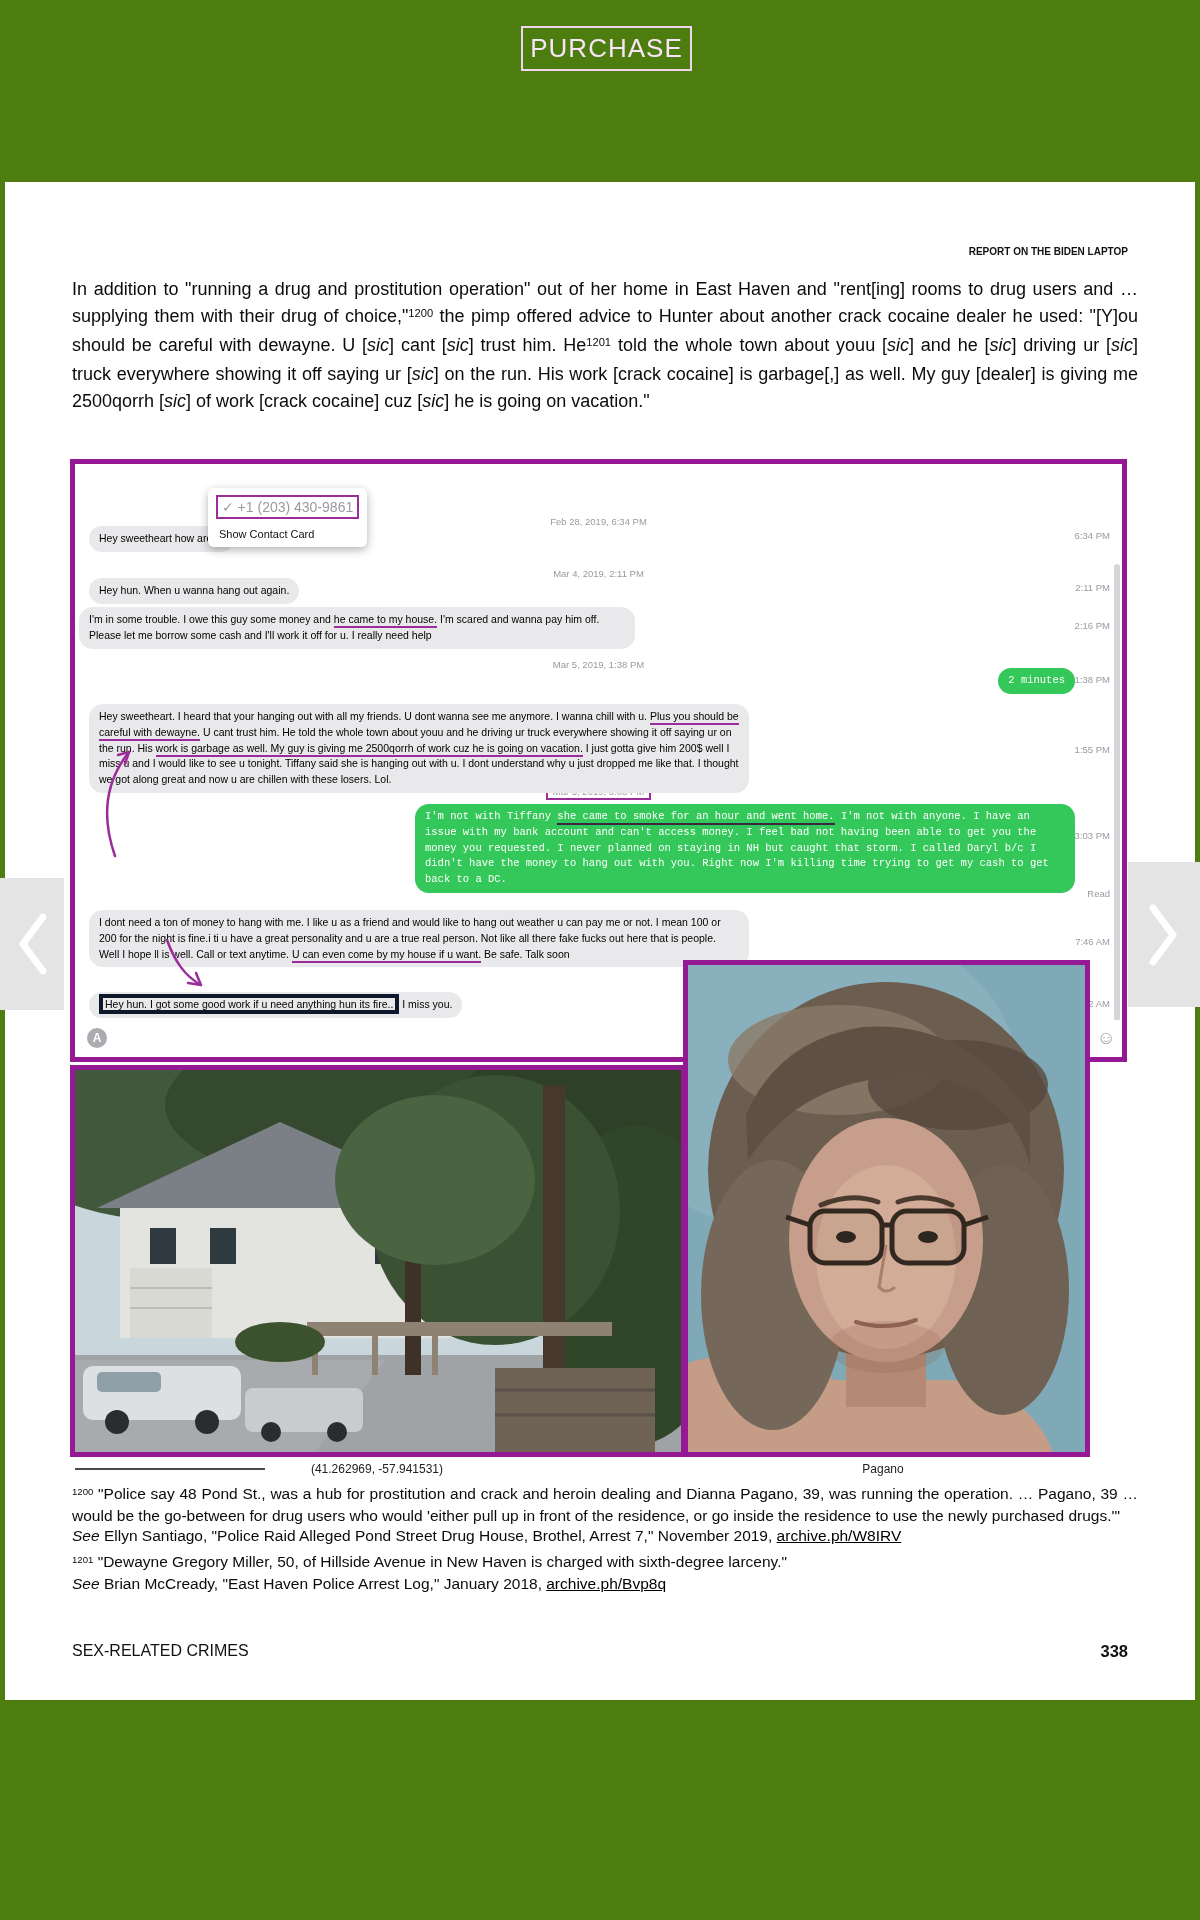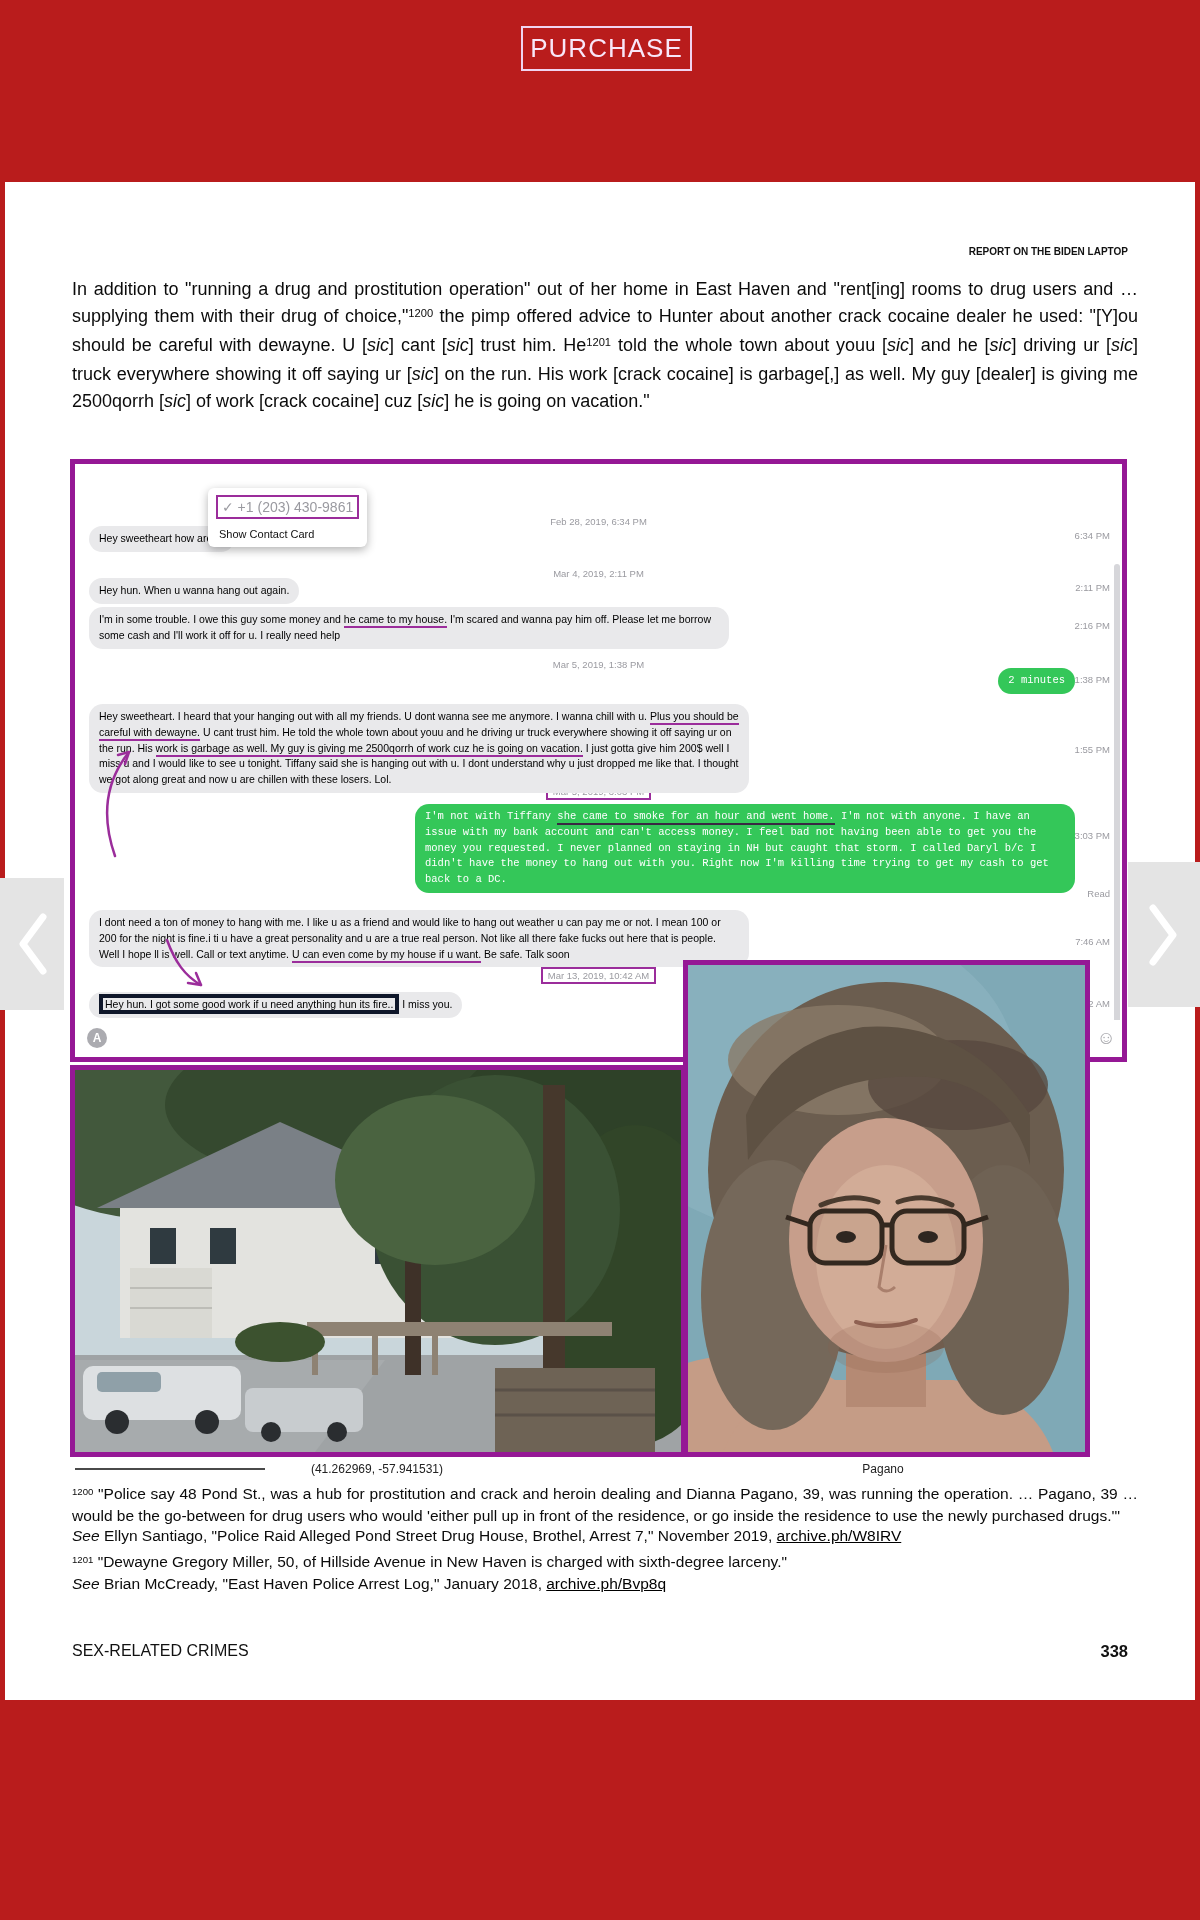--- a/index.html
+++ b/index.html
@@ -1,16 +1,16 @@
 <!DOCTYPE html>
 <html><head>
 <meta charset="utf-8">
 <style>
   html,body{margin:0;padding:0;background:#6b086b;}
-  .canvas{position:relative;width:1200px;height:1920px;background:#b91c1c;overflow:hidden;
+  .canvas{position:relative;width:1200px;height:1920px;background:#4d7c0f;overflow:hidden;
           font-family:"Liberation Sans",sans-serif;}
   .abs{position:absolute;}
   
   .purchase{display:flex;align-items:center;justify-content:center;border:2px solid #F0D4F0;
             color:#F8E6F8;font-size:26px;letter-spacing:1px;cursor:pointer;}
   
   .page{background:#FFFFFF;}
   .rpt-header{font-size:10px;font-weight:bold;color:#111;}
   .body-par{font-size:18px;line-height:27px;text-align:justify;color:#0b0b0b;}
   
@@ -80,25 +80,24 @@
       <div class="popup" style="left:133px;top:24px;">
         <div class="popnum">✓ +1 (203) 430-9861</div>
         <div class="popshow">Show Contact Card</div>
       </div>
 
       <div class="datesep" style="top:52px;"><span>Feb 28, 2019, 6:34 PM</span></div>
       <div class="datesep" style="top:104px;"><span>Mar 4, 2019, 2:11 PM</span></div>
       <div class="datesep" style="top:195px;"><span>Mar 5, 2019, 1:38 PM</span></div>
       <div class="datesep" style="top:322px;"><span class="pbox">Mar 5, 2019, 3:03 PM</span></div>
       <div class="datesep" style="top:416px;"><span>Mar 8, 2019, 7:46 AM</span></div>
-      <div class="datesep" style="top:506px;"><span class="pbox">Mar 13, 2019, 10:42 AM</span></div>
 
       <div class="bub gray" style="left:14px;top:62px;"><span>Hey sweetheart how are u.</span></div>
       <div class="bub gray" style="left:14px;top:114px;"><span>Hey hun. When u wanna hang out again.</span></div>
-      <div class="bub gray" style="left:14px;top:143px;width:640px;"><span>I'm in some trouble. I owe this guy some money  and </span><span class="seg-u">he came to my house.</span><span> I'm scared and wanna pay him off.  Please let me borrow some cash and I'll work it off for u.  I really need help</span></div>
+      <div class="bub gray" style="left:4px;top:143px;width:556px;"><span>I'm in some trouble. I owe this guy some money  and </span><span class="seg-u">he came to my house.</span><span> I'm scared and wanna pay him off.  Please let me borrow some cash and I'll work it off for u.  I really need help</span></div>
       <div class="bub green" style="right:47px;top:204px;"><span>2 minutes</span></div>
       <div class="bub gray" style="left:14px;top:240px;width:660px;"><span>Hey sweetheart. I heard that your hanging out with all my friends. U dont wanna see me anymore. I wanna chill with u. </span><span class="seg-u">Plus you should be careful with dewayne.</span><span> U cant trust him. He told the whole town about youu and he driving ur truck everywhere showing it off saying ur on the run. His </span><span class="seg-u">work is garbage as well. My guy is giving me 2500qorrh of work cuz he is going on vacation.</span><span> I just gotta give him 200$ well I miss u and I would like to see u tonight.  Tiffany said she is hanging out with u. I dont understand why u just dropped me like that.  I thought we got along great and now u are chillen with these losers.  Lol.</span></div>
       <div class="bub green" style="right:47px;top:340px;width:660px;"><span>I'm not with Tiffany </span><span class="seg-u2">she came to smoke for an hour and went home.</span><span> I'm not with anyone. I have an issue with my bank account and can't access money. I feel bad not having been able to get you the money you requested. I never planned on staying in NH but caught that storm. I called Daryl b/c I didn't have the money to hang out with you. Right now I'm killing time trying to get my cash to get back to a DC.</span></div>
       <div class="bub gray" style="left:14px;top:446px;width:660px;"><span>I dont need a ton of money to hang with me. I like u as a friend and would like to hang out weather u can pay me or not. I mean 100 or 200 for the night is fine.i ti u have a great personality and u are a true real person.  Not like all there fake fucks out here that is people. Well I hope ll is well. Call or text anytime. </span><span class="seg-u">U can even come by my house if u want.</span><span> Be safe.  Talk soon</span></div>
       <div class="bub gray" style="left:14px;top:528px;"><span class="seg-box">Hey hun. I got some good work if u need anything hun its fire..</span><span> I miss you.</span></div>
 
       <div class="time" style="top:66px;">6:34 PM</div>
       <div class="time" style="top:118px;">2:11 PM</div>
       <div class="time" style="top:156px;">2:16 PM</div>
       <div class="time" style="top:210px;">1:38 PM</div>

